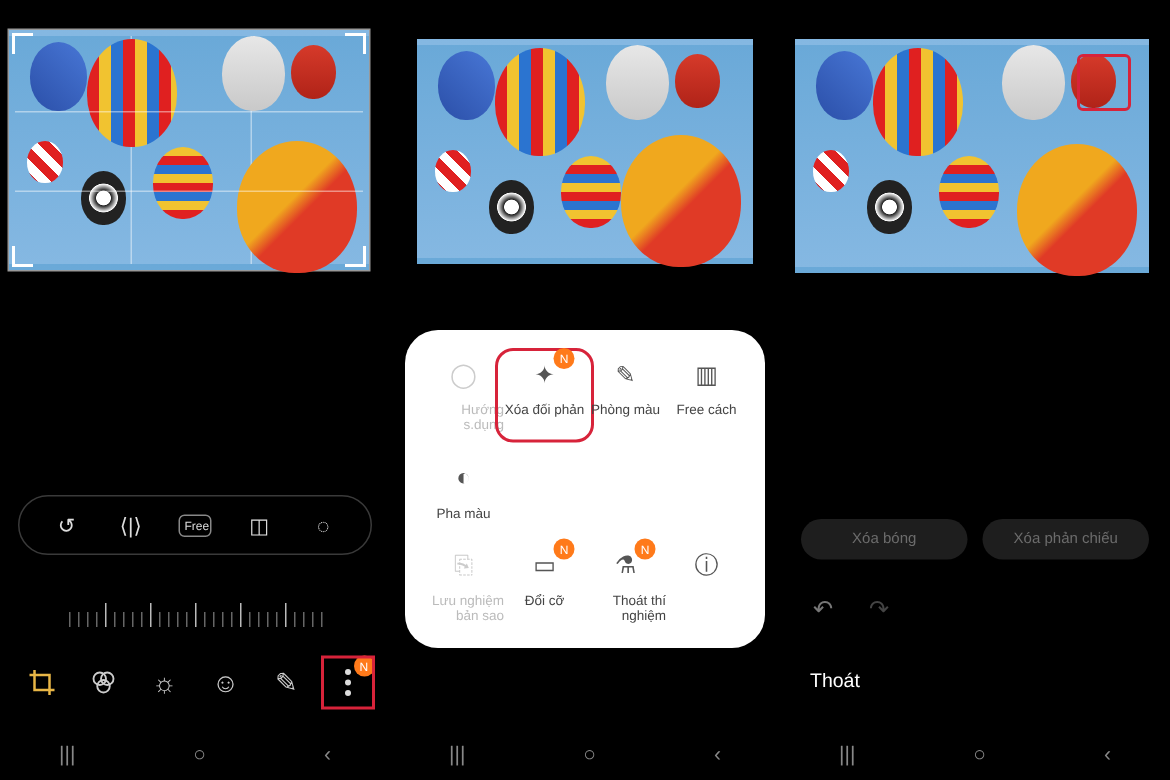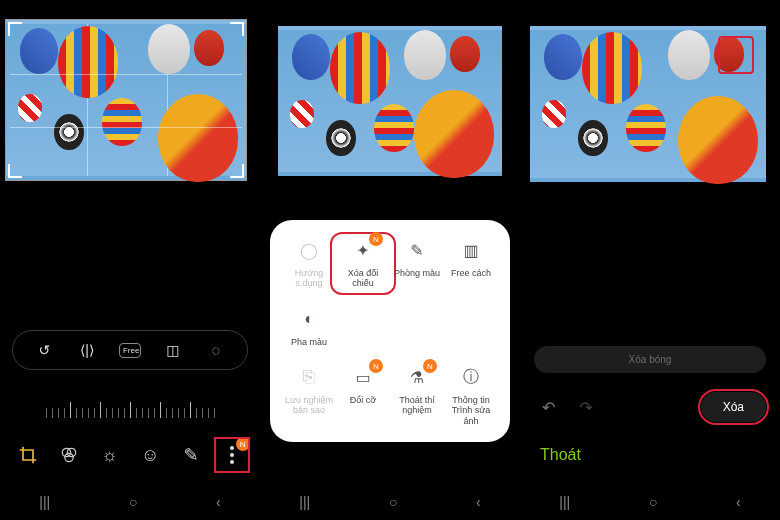--- a/index.html
+++ b/index.html
@@ -101,21 +101,21 @@
 
 .popup {
   position:absolute; left:10px; right:10px; top:220px;
   background:#fff; border-radius:22px; padding:18px 12px 16px;
   display:grid; grid-template-columns:repeat(4,1fr); row-gap:18px;
   color:#333;
 }
 .p-item { display:flex; flex-direction:column; align-items:center; gap:6px;}
 .p-item .ic { width:24px;height:24px;display:flex;align-items:center;justify-content:center;color:#555;position:relative;}
 .p-item .ic .mbadge{position:absolute;top:-6px;right:-8px;width:14px;height:14px;border-radius:50%;background:#ff7a1a;color:#fff;font-size:8px;display:flex;align-items:center;justify-content:center;}
-.p-item .lbl{font-size:9px;text-align:center;line-height:1.15;color:#444;}
+.p-item .lbl{font-size:9px;text-align:right;line-height:1.15;color:#444;}
 .p-item.dim .lbl{color:#bbb;}
 .p-item.dim .ic{color:#ccc;}
 .p-item.hl { outline:2px solid #d7233a; outline-offset:4px; border-radius:6px;}
 
 
 .pill-row{
   position:absolute; left:14px; right:14px; top:346px;
   display:flex; gap:10px; 
 }
 .pill{
@@ -126,21 +126,21 @@
   position:absolute; left:14px; right:14px; top:392px;
   display:flex; align-items:center; gap:8px;
 }
 .ur-ic{ color:#777; font-size:16px; padding:4px 8px;}
 .erase-btn{
   margin-left:auto; background:#1e1e1e; color:#fff; font-size:12px;
   border-radius:18px; padding:8px 22px; position:relative;
 }
 .erase-hl{position:absolute;inset:-3px;border:2px solid #d7233a;border-radius:20px;}
 .exit-label{
-  position:absolute; left:20px; top:446px; color:#84cc16; font-size:16px; font-weight:500;
+  position:absolute; left:20px; top:446px; color:#ffffff; font-size:13px; font-weight:500;
 }
 
 </style>
 </head>
 <body>
 
 <div class="panel left">
   <div class="photo crop">
     <div class="balloon b1"></div>
       <div class="balloon b2"></div>
@@ -242,21 +242,21 @@
       <div class="balloon b8"></div>
   </div>
 
   <div class="popup" id="popup-grid">
       <div class="p-item dim">
         <div class="ic">◯</div>
         <div class="lbl">Hướng s.dụng</div>
       </div>
       <div class="p-item hl">
         <div class="ic">✦<span class="mbadge">N</span></div>
-        <div class="lbl">Xóa đối chiếu</div>
+        <div class="lbl">Xóa đối phản</div>
       </div>
       <div class="p-item">
         <div class="ic">✎</div>
         <div class="lbl">Phòng màu</div>
       </div>
       <div class="p-item">
         <div class="ic">▥</div>
         <div class="lbl">Free cách</div>
       </div>
       <div class="p-item">
@@ -273,21 +273,20 @@
       <div class="p-item">
         <div class="ic">▭<span class="mbadge">N</span></div>
         <div class="lbl">Đổi cỡ</div>
       </div>
       <div class="p-item">
         <div class="ic">⚗<span class="mbadge">N</span></div>
         <div class="lbl">Thoát thí nghiệm</div>
       </div>
       <div class="p-item">
         <div class="ic">ⓘ</div>
-        <div class="lbl">Thông tin Trình sửa ảnh</div>
       </div>
     </div>
 
   <div class="navbar">
     <span class="nb">|||</span>
     <span class="nb">○</span>
     <span class="nb">‹</span>
   </div>
 </div>
 
@@ -299,29 +298,26 @@
     <div class="balloon b4"></div>
       <div class="balloon b5"></div>
       <div class="balloon b6"></div>
     <div class="balloon b7"></div>
       <div class="balloon b8"></div>
     <div class="selmark"></div>
   </div>
 
   <div class="pill-row">
     <div class="pill">Xóa bóng</div>
+    <div class="pill">Xóa phản chiếu</div>
   </div>
 
   <div class="undo-row">
     <span class="ur-ic">↶</span>
     <span class="ur-ic" style="color:#444">↷</span>
-    <div class="erase-btn">
-      <span>Xóa</span>
-      <span class="erase-hl"></span>
-    </div>
   </div>
 
   <div class="exit-label">Thoát</div>
 
   <div class="navbar">
     <span class="nb">|||</span>
     <span class="nb">○</span>
     <span class="nb">‹</span>
   </div>
 </div>

